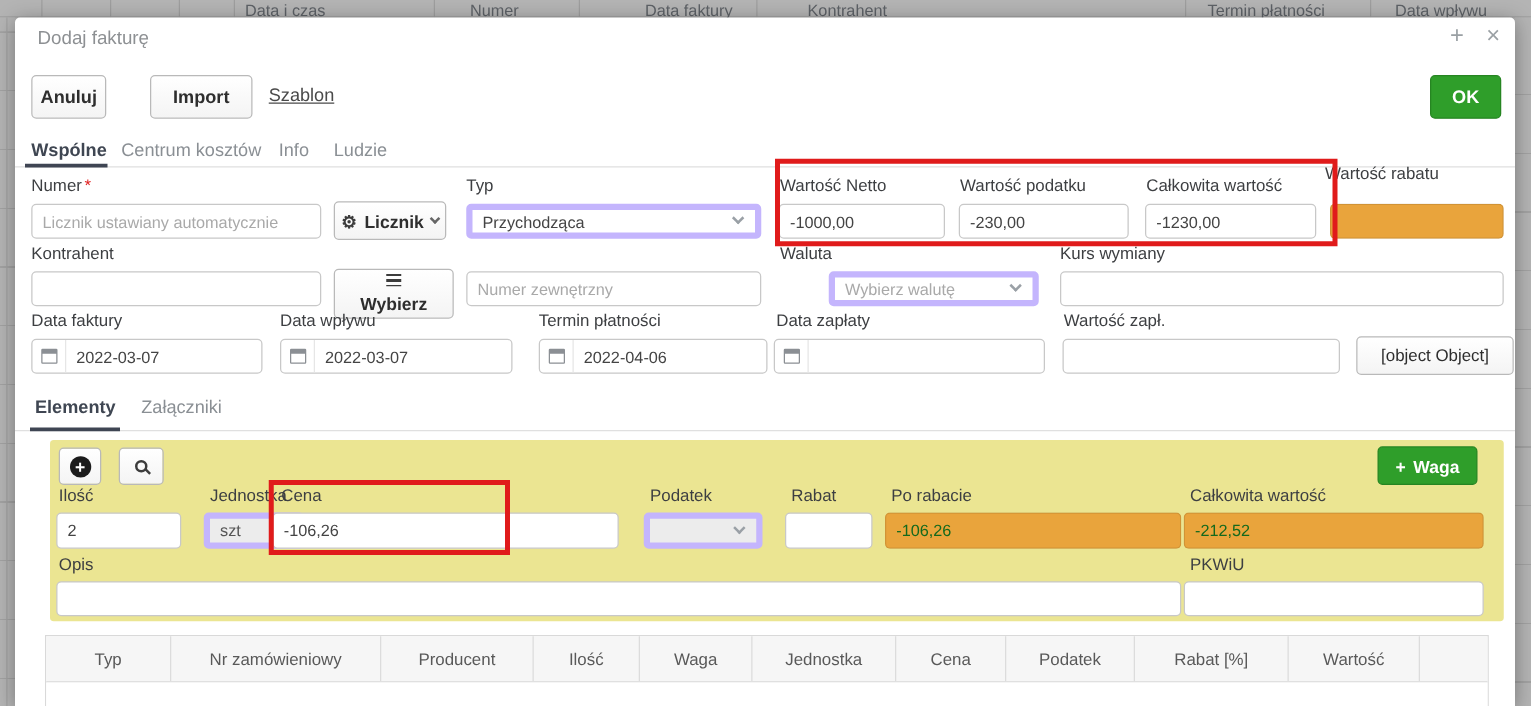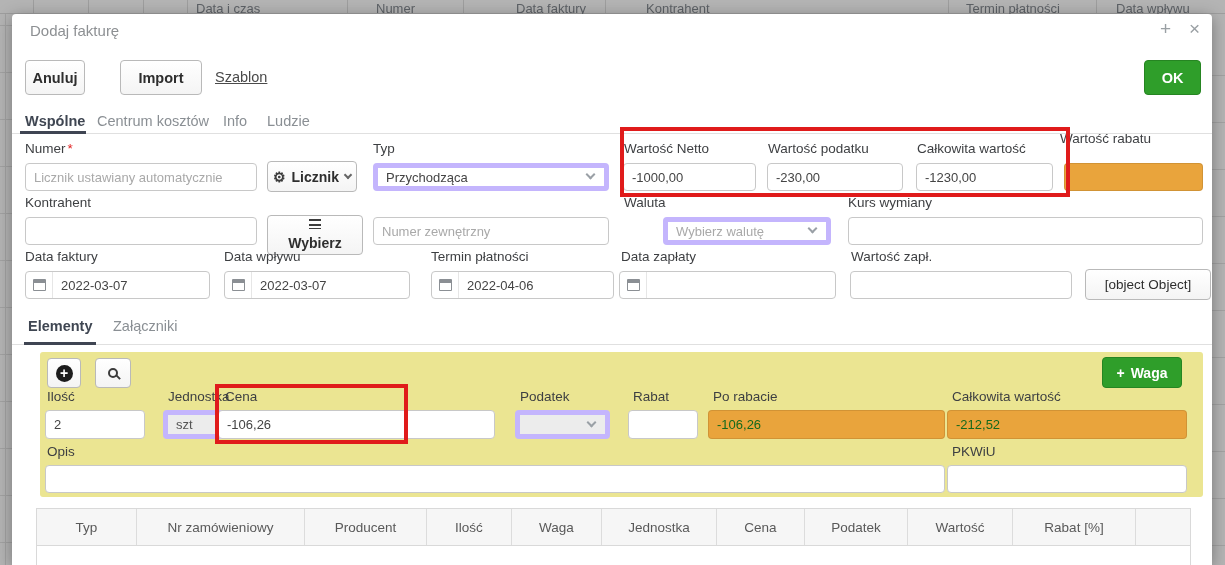--- a/index.html
+++ b/index.html
@@ -239,22 +239,22 @@
     <div class="itable">
       <div class="itable-head">
         <span class="th" style="width:99px;">Typ</span>
         <span class="th" style="width:168px;">Nr zamówieniowy</span>
         <span class="th" style="width:122px;">Producent</span>
         <span class="th" style="width:85px;">Ilość</span>
         <span class="th" style="width:90px;">Waga</span>
         <span class="th" style="width:115px;">Jednostka</span>
         <span class="th" style="width:88px;">Cena</span>
         <span class="th" style="width:103px;">Podatek</span>
+        <span class="th" style="width:123px;">Rabat [%]</span>
         <span class="th" style="width:105px;">Wartość</span>
-        <span class="th" style="width:123px;">Rabat [%]</span>
         <span class="th" style="width:55px;"></span>
       </div>
       <div class="itable-body"></div>
     </div>
   </div>
 
   <div class="annot" style="left:620px;top:127px;width:450px;height:70px;"></div>
   <div class="annot" style="left:215px;top:384px;width:193px;height:60px;"></div>
 
 </div>

